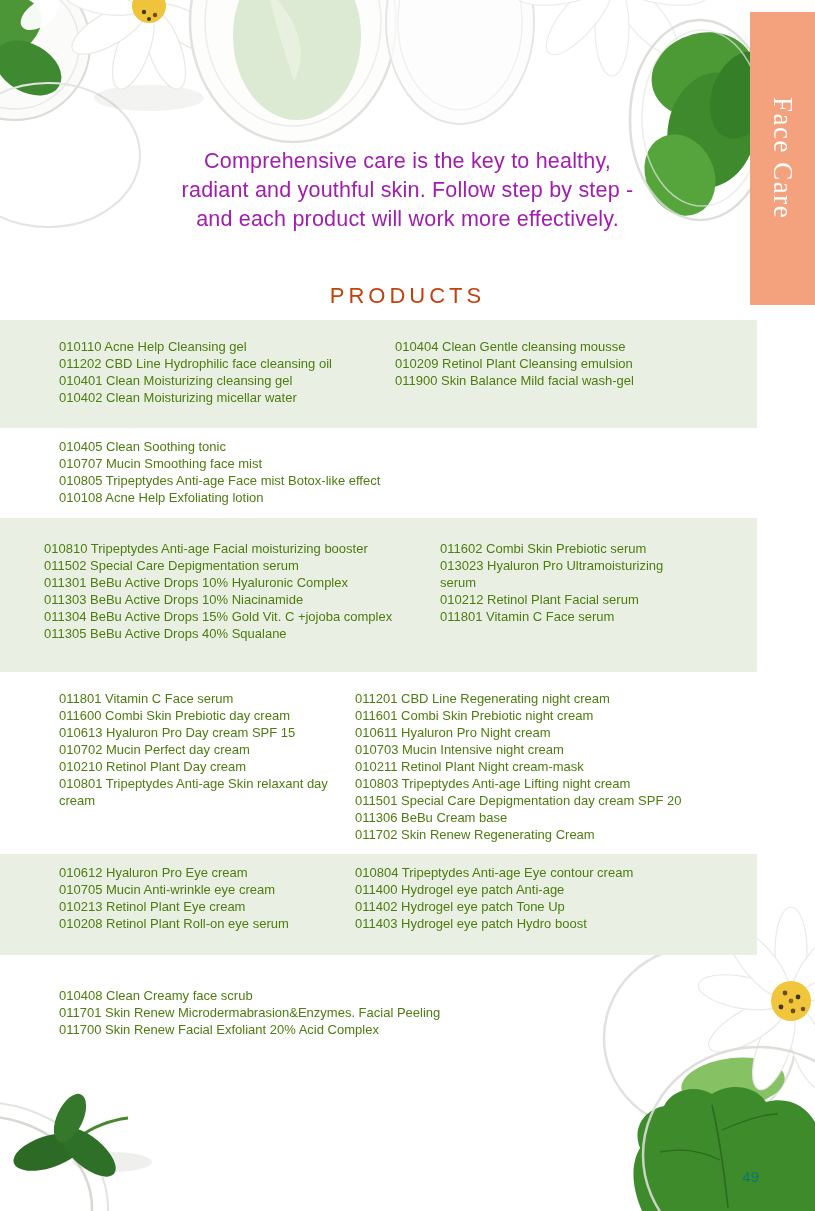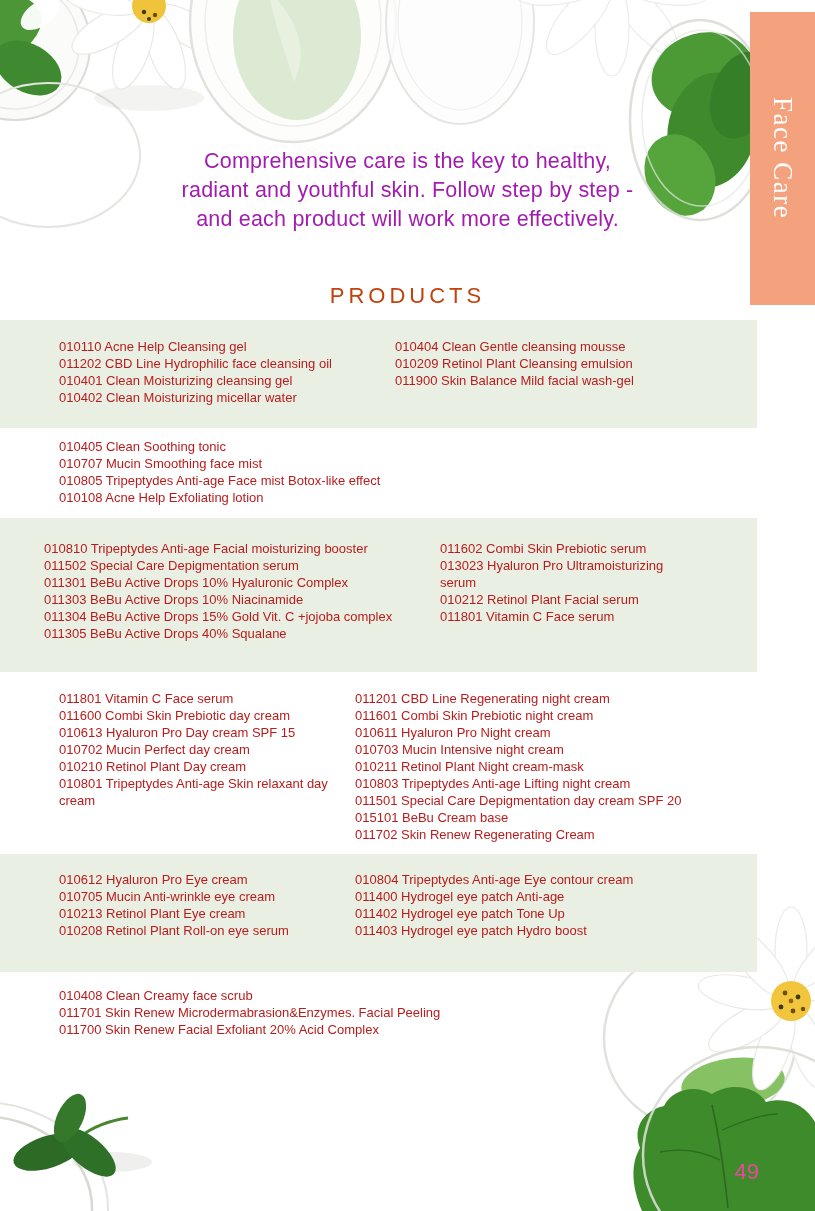--- a/index.html
+++ b/index.html
@@ -14,53 +14,53 @@
   }
   .products-heading {
     position:absolute; top:283px; left:0; width:100%; text-align:center;
     font-size:22px; letter-spacing:4px; color:#c2410c;
   }
   .band {
     position:absolute; left:0; width:757px; box-sizing:border-box;
     padding-left:59px; display:flex;
   }
   .band .col { box-sizing:border-box; padding-right:8px; }
-  .product-line { font-size:13px; line-height:17px; color:#b91c1c; }
+  .product-line { font-size:13px; line-height:17px; color:#4d7c0f; }
   .intro-line { display:block; }
   .bg-green { background:#e9f0e3; }
   .b1 { top:320px; height:108px; padding-top:18px; }
   .b1 .col-left  { width:336px; }
   .b1 .col-right { width:340px; }
   .b2 { top:438px; }
   .b2 .col-left  { width:690px; }
   .b3 { top:518px; height:154px; padding-top:22px;padding-left:44px; }
   .b3 .col-left  { width:396px; }
   .b3 .col-right { width:265px; }
   .b4 { top:690px; }
   .b4 .col-left  { width:296px; }
   .b4 .col-right { width:400px; }
-  .b5 { top:854px; height:118px; padding-top:17px; }
+  .b5 { top:854px; height:101px; padding-top:10px; }
   .b5 .col-left  { width:296px; }
   .b5 .col-right { width:400px; }
   .b6 { top:987px; }
   .b6 .col-left  { width:690px; }
   .decor-svg { position:absolute; left:0; top:0; width:815px; height:1211px; pointer-events:none; }
   .face-tab {
     position:absolute; left:750px; top:12px; width:65px; height:293px;
     background:#f3a27d; display:flex; align-items:center; justify-content:center;
     z-index:8;
   }
   .face-tab span {
     writing-mode:vertical-rl; color:#ffffff;
     font-family:"Liberation Serif","DejaVu Serif",serif;
     font-size:27px; letter-spacing:1.5px;
   }
   .page-num {
-    position:absolute; right:56px; bottom:26px; color:#ec4899;
-    font-size:22px; z-index:9;
+    position:absolute; right:56px; bottom:26px; color:#0f766e;
+    font-size:15px; z-index:9;
   }
 </style>
 </head>
 <body>
 
 <div id="page">
 
   <svg class="decor-svg" viewBox="0 0 815 1211">
 
     <g>
@@ -229,21 +229,21 @@
         <div class="product-line">010801 Tripeptydes Anti-age Skin relaxant day cream</div>
       </div>
     <div class="col col-right">
         <div class="product-line">011201 CBD Line Regenerating night cream</div>
         <div class="product-line">011601 Combi Skin Prebiotic night cream</div>
         <div class="product-line">010611 Hyaluron Pro Night cream</div>
         <div class="product-line">010703 Mucin Intensive night cream</div>
         <div class="product-line">010211 Retinol Plant Night cream-mask</div>
         <div class="product-line">010803 Tripeptydes Anti-age Lifting night cream</div>
         <div class="product-line">011501 Special Care Depigmentation day cream SPF 20</div>
-        <div class="product-line">015101 BeBu Cream base</div>
+        <div class="product-line">011306 BeBu Cream base</div>
         <div class="product-line">011702 Skin Renew Regenerating Cream</div>
       </div>
   </div>
 
   <div class="band b5 bg-green">
     <div class="col col-left">
         <div class="product-line">010612 Hyaluron Pro Eye cream</div>
         <div class="product-line">010705 Mucin Anti-wrinkle eye cream</div>
         <div class="product-line">010213 Retinol Plant Eye cream</div>
         <div class="product-line">010208 Retinol Plant Roll-on eye serum</div>

